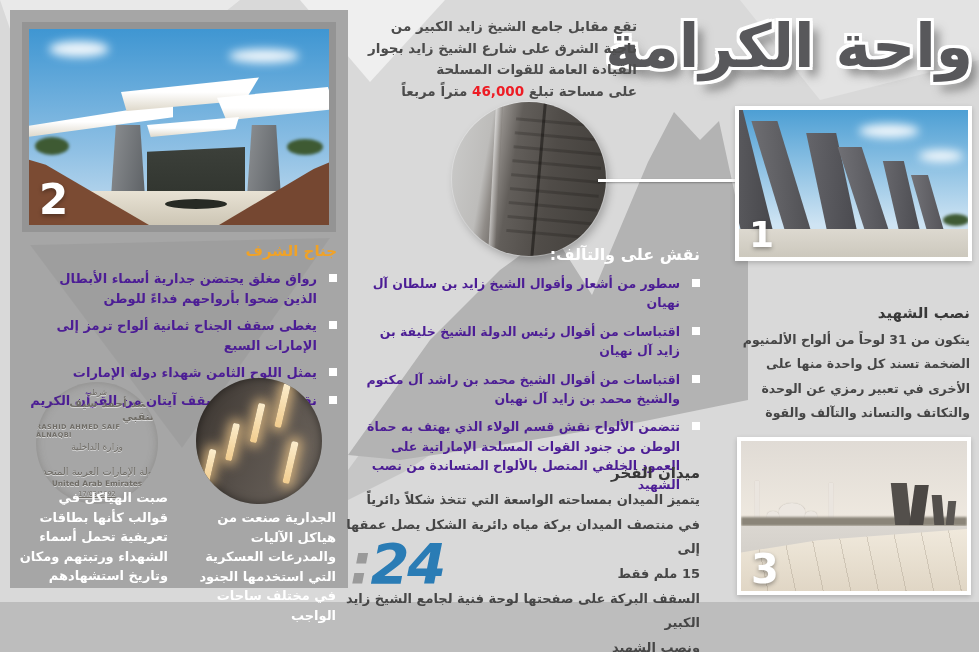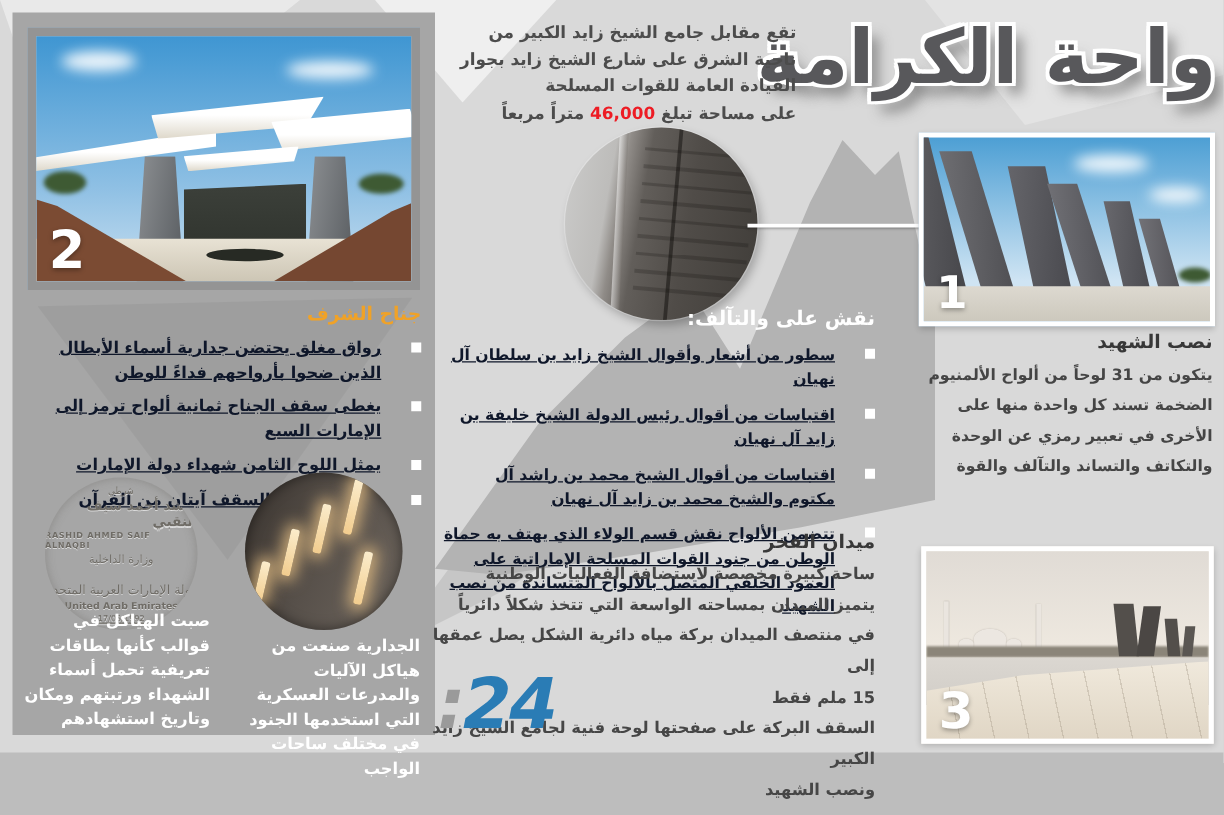--- a/index.html
+++ b/index.html
@@ -32,21 +32,21 @@
   .pool{position:absolute;left:136px;top:170px;width:62px;height:10px;background:#272a24;border-radius:50%;}
   .ground2{position:absolute;left:0;bottom:0;width:100%;height:34px;background:linear-gradient(#e8e2d4,#cdc6b5);}
   .dirtL{position:absolute;left:0;bottom:0;width:120px;height:86px;background:#7b4b33;clip-path:polygon(0 24%,14% 30%,100% 100%,0 100%);}
   .dirtR{position:absolute;right:0;bottom:0;width:110px;height:80px;background:#754731;clip-path:polygon(100% 22%,86% 30%,0 100%,100% 100%);}
   .shrub{position:absolute;background:#3e5a33;border-radius:50%;filter:blur(1.5px);}
   .photo-num{position:absolute;left:10px;bottom:2px;color:#fff;font-weight:bold;font-size:42px;line-height:1.1;text-shadow:0 2px 4px rgba(0,0,0,.35);}
 
   .honor{position:absolute;left:12px;top:232px;width:315px;direction:rtl;text-align:right;}
   .honor-h{color:#f0a227;font-size:15px;font-weight:bold;margin-bottom:9px;}
   .blist{list-style:none;margin:0;padding:0;}
-  .blist li{display:flex;gap:24px;color:#0f172a;font-weight:bold;font-size:13px;line-height:1.5;margin-bottom:8px;text-decoration:underline;}
+  .blist li{display:flex;gap:12px;color:#4c1d95;font-weight:bold;font-size:13px;line-height:1.5;margin-bottom:8px;}
   .sq{flex:0 0 auto;width:8px;height:8px;background:#fff;margin-top:5px;}
 
   .circle{position:absolute;border-radius:50%;overflow:hidden;}
   .circle-plaque{left:26px;top:372px;width:122px;height:122px;
     background:radial-gradient(circle at 42% 36%,#e0dedا 0%,#dcdad6 0%,#cbc9c4 68%,#bab8b3 100%);
     box-shadow:inset 0 0 8px rgba(90,85,80,.35);}
   .plq{position:absolute;inset:0;display:flex;flex-direction:column;align-items:center;justify-content:center;
        color:#6f6c66;text-shadow:0 1px 0 rgba(255,255,255,.55);}
   .plq .r{font-size:8px;font-family:Liberation Mono, monospace;}
   .plq .na{font-size:11px;font-weight:bold;direction:rtl;}
@@ -89,21 +89,21 @@
   .engrave{position:absolute;right:279px;top:245px;width:345px;direction:rtl;text-align:right;}
   .engrave-h{color:#fff;font-size:16px;font-weight:bold;margin-bottom:10px;}
   .engrave .blist li{font-size:12.5px;line-height:1.55;margin-bottom:9px;}
 
   
   .photo1{position:absolute;left:735px;top:106px;width:229px;height:147px;border:4px solid #fff;overflow:hidden;background:#9cc4e2;box-shadow:0 2px 5px rgba(0,0,0,.2);}
   .p1-sky{position:absolute;inset:0;background:linear-gradient(#4d9fd4,#cfe4f3 78%);}
   .tab{position:absolute;bottom:26px;transform-origin:bottom center;}
   .ground1{position:absolute;left:0;bottom:0;width:100%;height:28px;background:linear-gradient(#ddd9d0,#ccc8bd);}
   .monument{position:absolute;right:9px;top:264px;width:235px;direction:rtl;text-align:right;}
-  .sec-h{color:#383838;font-size:15px;font-weight:bold;margin-bottom:6px;}
+  .sec-h{color:#383838;font-size:15px;font-weight:bold;margin-bottom:6px;margin-top:40px;}
   .monument-t{color:#454545;font-weight:bold;font-size:12.5px;line-height:1.95;}
 
   .pride{position:absolute;right:279px;top:424px;width:360px;direction:rtl;text-align:right;}
   .pride-t{color:#464646;font-weight:bold;font-size:13px;line-height:1.9;}
 
   .photo3{position:absolute;left:737px;top:437px;width:226px;height:150px;border:4px solid #fff;overflow:hidden;background:#e9e4dc;box-shadow:0 2px 5px rgba(0,0,0,.2);}
   .p3-sky{position:absolute;inset:0;background:linear-gradient(#e0dbd5,#f2ece2 65%);}
   .treeline{position:absolute;left:0;top:76px;width:100%;height:9px;background:#8b8579;filter:blur(1px);}
   .minaret{position:absolute;width:4px;background:#eae5df;box-shadow:0 0 1px #b8b1a8;}
   .dome{position:absolute;background:#ece7e1;border-radius:50% 50% 0 0;box-shadow:0 0 1px #b8b1a8;}
@@ -259,21 +259,20 @@
     <div class="photo-num" style="font-size:36px;">1</div>
   </div>
 
   <div class="monument">
     <div class="sec-h">نصب الشهيد</div>
     <div class="monument-t">يتكون من 31 لوحاً من ألواح الألمنيوم الضخمة تسند كل واحدة منها على الأخرى في تعبير رمزي عن الوحدة والتكاتف والتساند والتآلف والقوة</div>
   </div>
 
   <div class="pride">
     <div class="sec-h">ميدان الفخر</div>
-    <div class="pride-t">ساحة كبيرة مخصصة لاستضافة الفعاليات الوطنية</div>
     <div class="pride-t">يتميز الميدان بمساحته الواسعة التي تتخذ شكلاً دائرياً</div>
     <div class="pride-t">في منتصف الميدان بركة مياه دائرية الشكل يصل عمقها إلى</div>
     <div class="pride-t">15 ملم فقط</div>
     <div class="pride-t">السقف البركة على صفحتها لوحة فنية لجامع الشيخ زايد الكبير</div>
     <div class="pride-t">ونصب الشهيد</div>
   </div>
 
   <div class="photo3">
     <div class="p3-sky"></div>
     <div class="minaret" style="left:14px;top:40px;height:38px;"></div>

